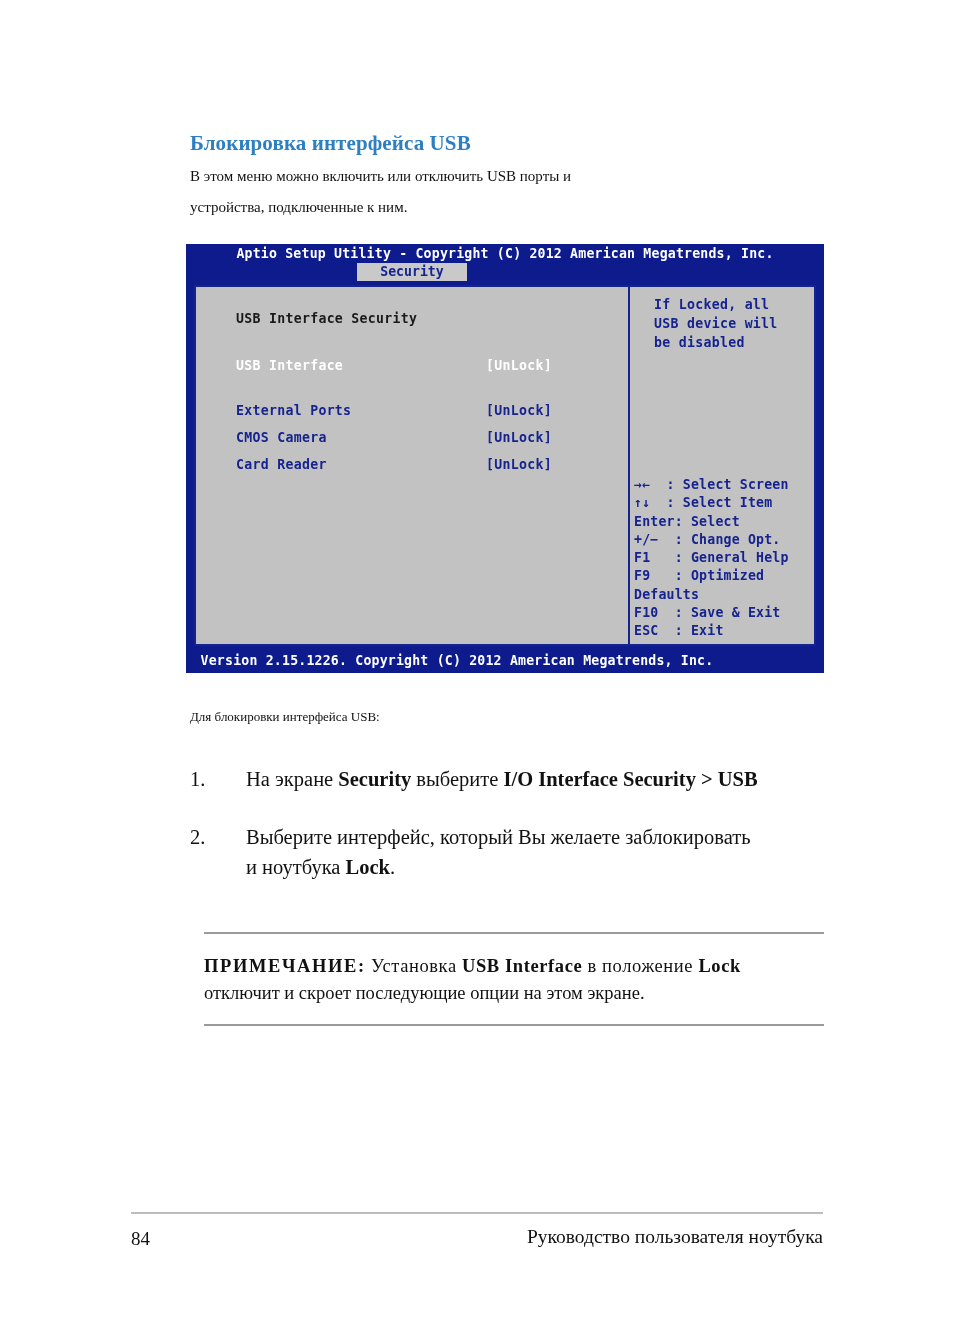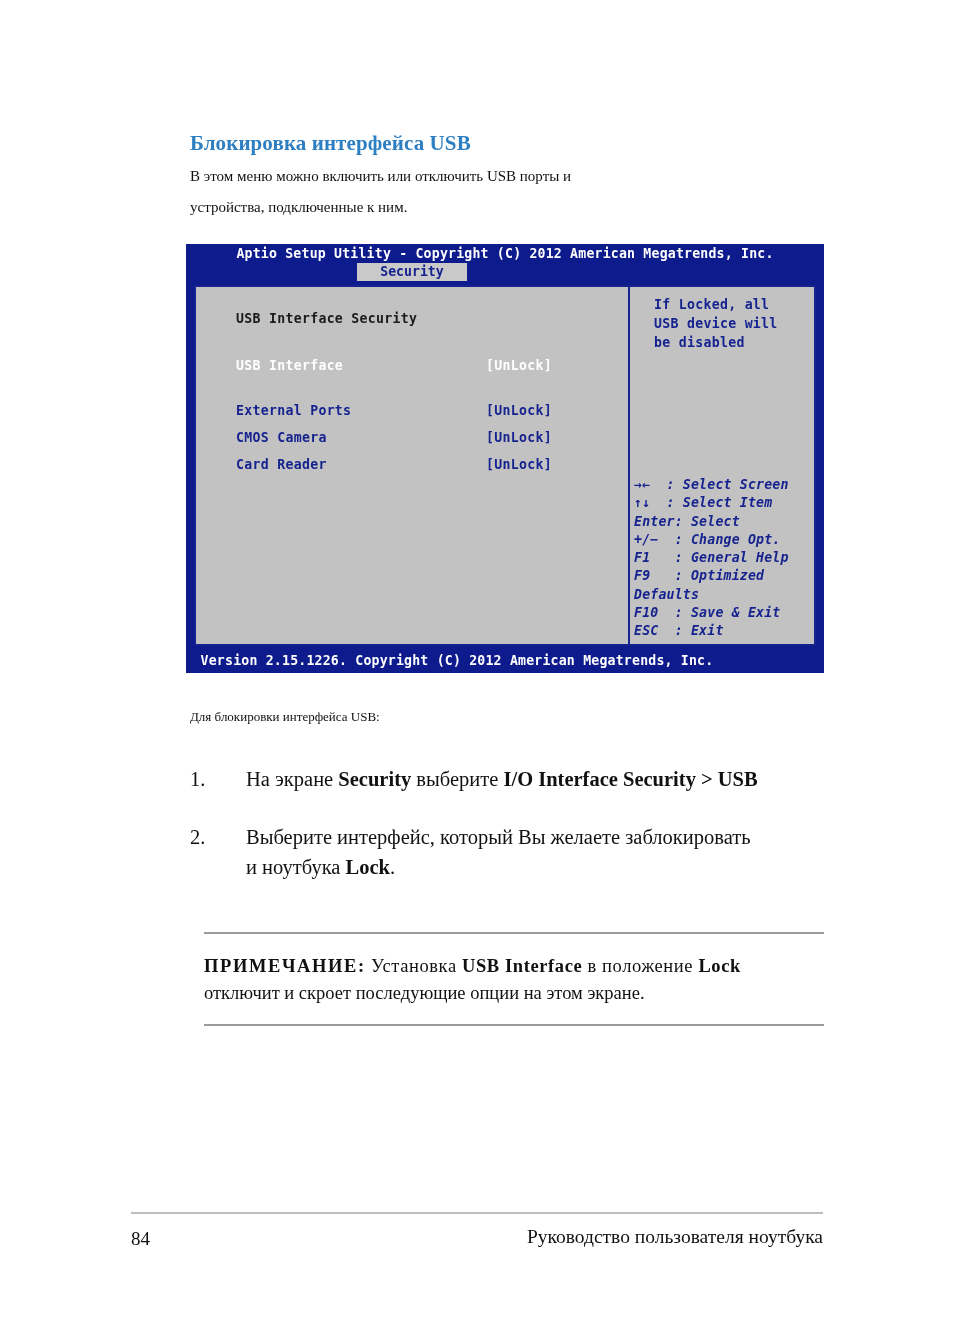--- a/index.html
+++ b/index.html
@@ -225,21 +225,20 @@
   }
   .help-keys {
     position: absolute;
     left: 4px; top: 189px;
     color: #16238f;
     font-weight: bold;
     font-size: 13.2px;
     line-height: 18.3px;
     letter-spacing: 0.2px;
     white-space: pre;
-    font-style: italic;
   }
 
   .bios-versionbar {
     position: absolute;
     left: 0; top: 405px;
     width: 542px; height: 24px;
     background: #0d1b8c;
     color: #ffffff;
     font-weight: bold;
     font-size: 13.2px;

